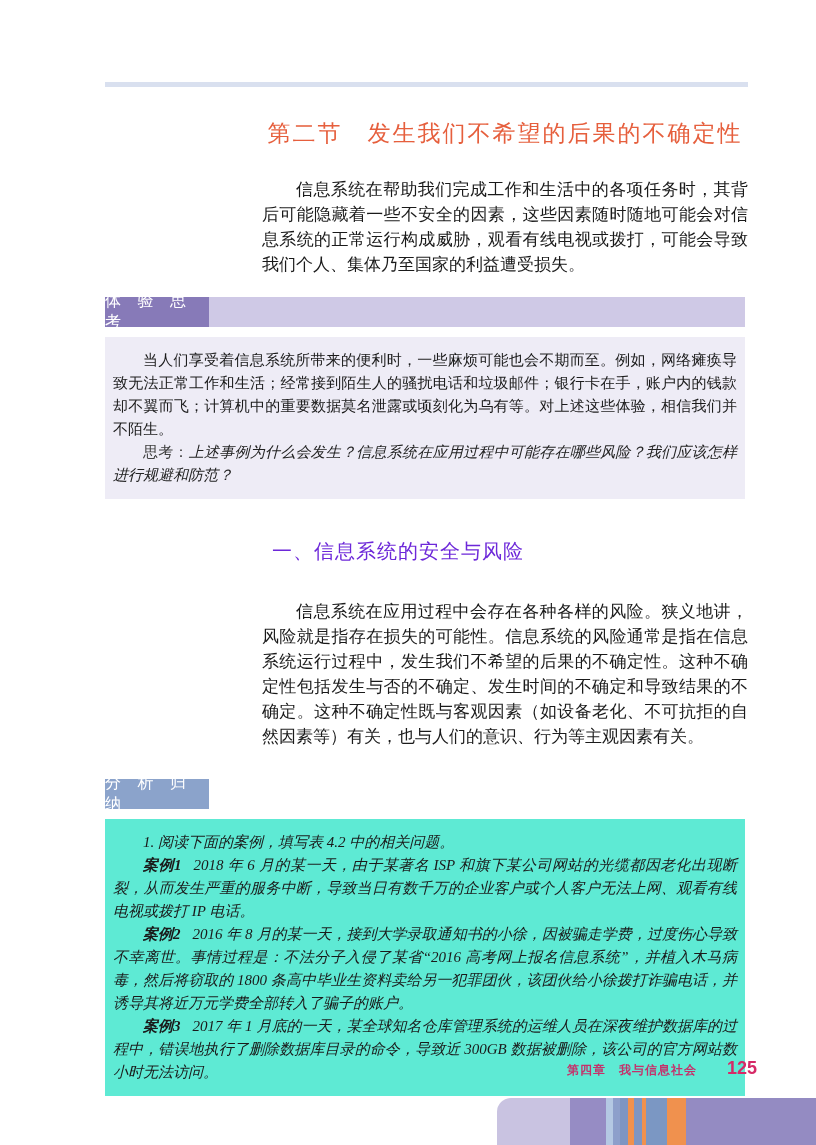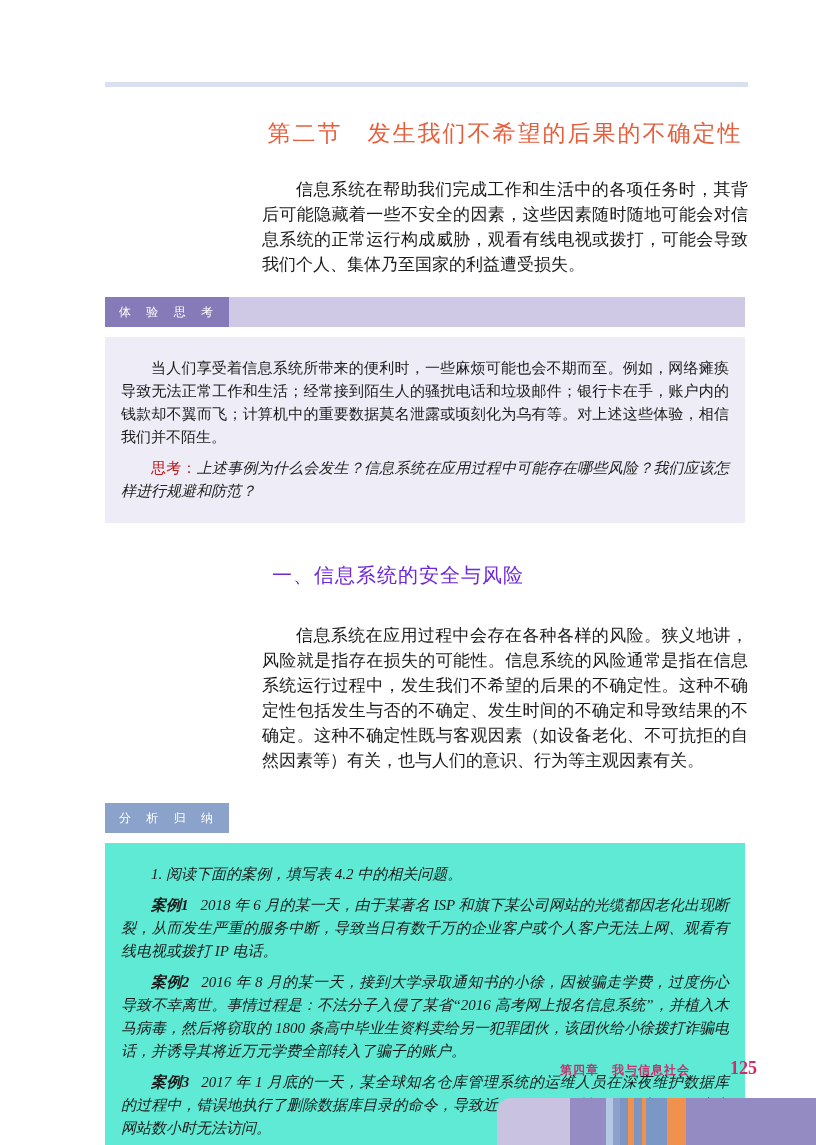--- a/index.html
+++ b/index.html
@@ -18,57 +18,57 @@
   .intro-para{
     margin:26px 0 0 262px;width:486px;
     font-size:17px;line-height:25px;text-align:justify;text-indent:2em;
   }
   .banner{
     margin:20px 0 0 105px;width:640px;height:30px;display:flex;
     font-family:"Liberation Sans","DejaVu Sans",sans-serif;
   }
   .banner-2{margin-top:30px;flex-direction:column;}
   .banner .seg-dark{
-    width:124px;height:30px;display:flex;align-items:center;justify-content:center;
-    color:#ffffff;font-size:12px;letter-spacing:2px;word-spacing:8px;
+    width:104px;height:30px;display:flex;align-items:center;justify-content:center;
+    color:#ffffff;font-size:16px;letter-spacing:2px;word-spacing:8px;
   }
   .banner .seg-light{flex:1;height:30px;}
   .banner-purple .seg-dark{background:#877ab8;}
   .banner-purple .seg-light{background:#cfc9e6;}
   .banner-blue .seg-dark{background:#8ba3cb;}
   .banner-blue .seg-light{background:#c6d3e8;}
   .panel{
     margin:10px 0 0 105px;width:640px;box-sizing:border-box;
     padding:12px 8px 12px 8px;
   }
   .panel-purple{background:#eeecf6;}
   .panel-blue{background:#5eead4;font-style:italic;}
   .panel p{
-    margin:8px;font-size:15px;line-height:23px;text-align:justify;text-indent:2em;
+    margin:0;font-size:15px;line-height:23px;text-align:justify;text-indent:2em;
   }
-  .think-label{color:#b91c1c;font-style:normal;}
+  .think-label{color:#404040;font-style:normal;}
   .think-text{font-style:italic;color:#222;}
   .section-heading{
     margin:38px 0 0 272px;width:476px;
     font-size:20px;line-height:28px;font-weight:400;letter-spacing:1px;
     color:#6d28d9;
   }
   .section-body{
     margin:34px 0 0 262px;width:486px;
     font-size:17px;line-height:25px;text-align:justify;text-indent:2em;
   }
   .case-label{font-weight:700;margin-right:0.8em;}
   .page-footer{
     position:absolute;top:1058px;right:59px;display:flex;align-items:baseline;
     color:#c5316b;
   }
   .chapter-label{font-size:12px;font-weight:700;letter-spacing:1px;}
   .page-number{
-    margin-left:40px;font-size:18px;font-weight:700;color:#d62a67;
-    font-family:Liberation Serif, serif;
+    margin-left:30px;font-size:18px;font-weight:700;color:#d62a67;
+    font-family:Liberation Sans, sans-serif;
   }
   .bottom-bar{
     position:absolute;left:497px;top:1098px;width:319px;height:47px;
     display:flex;border-top-left-radius:14px;overflow:hidden;
   }
 </style>
 </head>
 <body>
 
 <div class="page">

